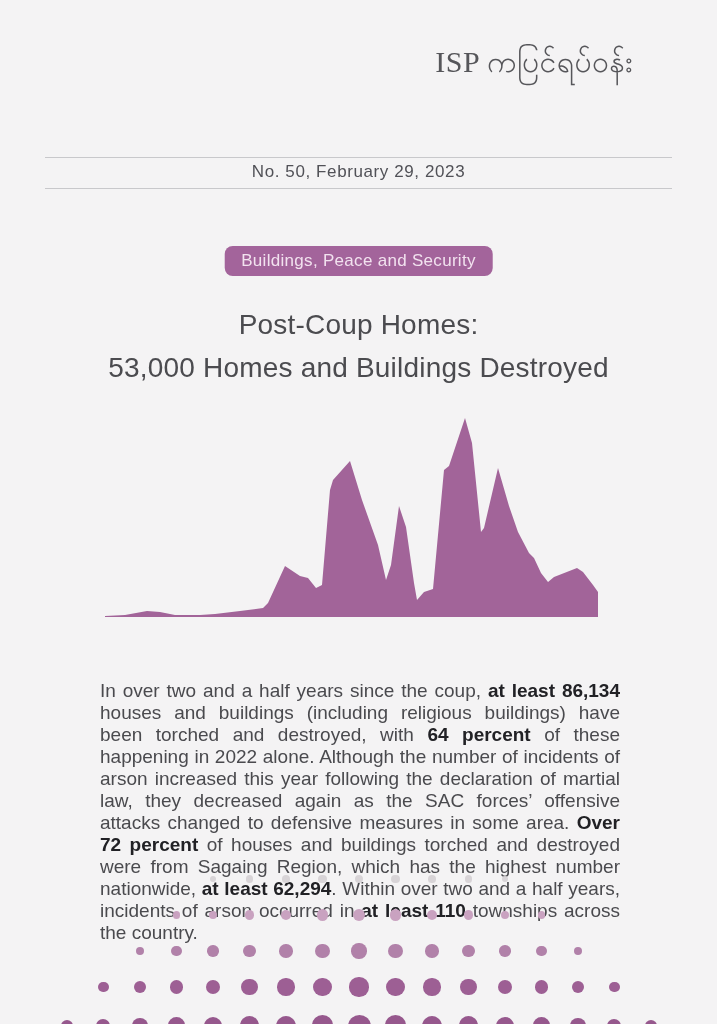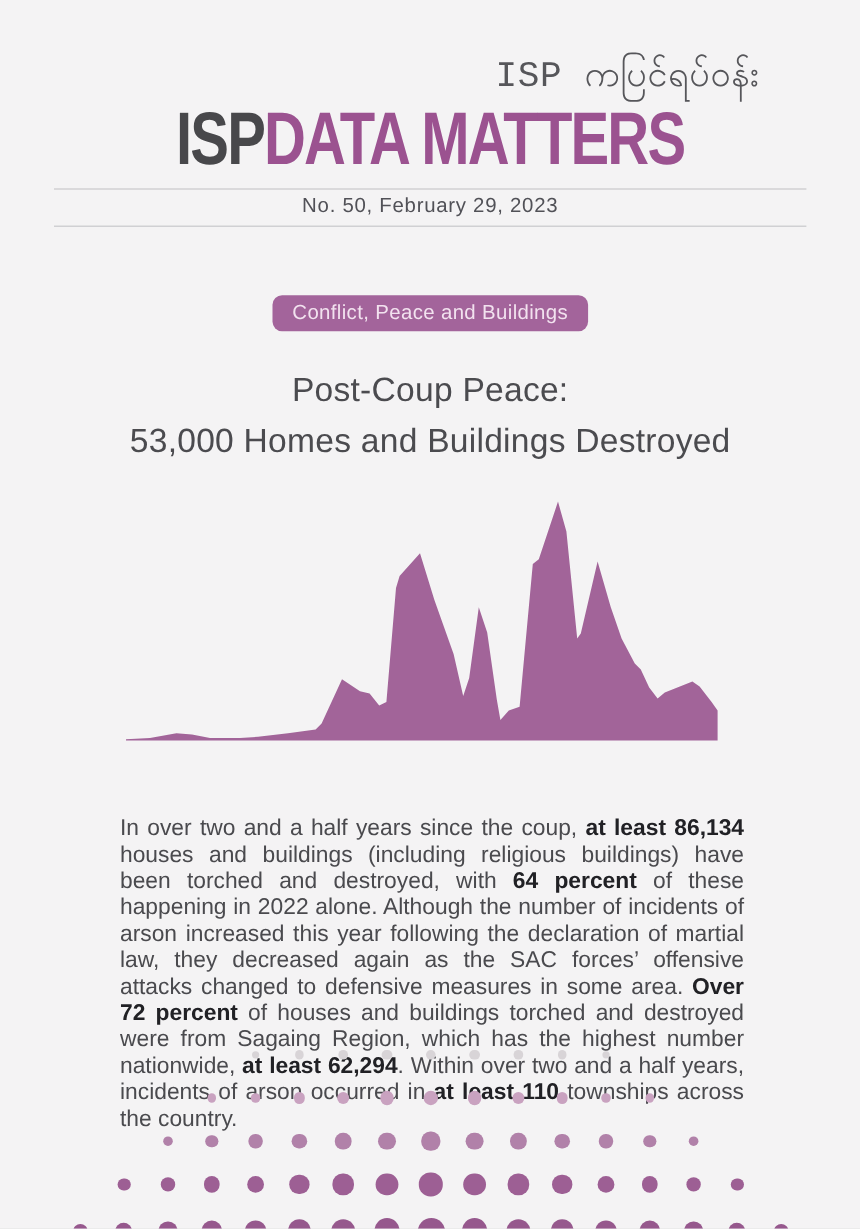--- a/index.html
+++ b/index.html
@@ -4,21 +4,21 @@
 <style>
   html,body{margin:0;padding:0;background:#dcdcde;}
   .page{
     position:relative;width:717px;height:1024px;margin:0 auto;
     background:#f4f3f4;overflow:hidden;
     font-family:"Liberation Sans",sans-serif;
   }
   .burmese-title{
     position:absolute;top:42px;right:84px;
     font-size:30px;color:#56565a;letter-spacing:0.5px;
-    font-family:Liberation Mono, monospace;
+    font-family:Liberation Serif, serif;
   }
   .masthead-title{
     position:absolute;top:86px;left:0;width:100%;
     text-align:center;font-weight:700;font-size:62px;line-height:1;
   }
   .condense{
     display:inline-block;transform:scaleX(0.78);transform-origin:50% 50%;
     letter-spacing:-2px;white-space:nowrap;
   }
   .title-isp{color:#48484b;}
@@ -47,34 +47,31 @@
   .summary-paragraph b{color:#212125;font-weight:700;}
   .dot{position:absolute;border-radius:50%;}
 </style>
 </head>
 <body>
 
 <div class="page">
 
   <div class="burmese-title">ISP ကပြင်ရပ်ဝန်း</div>
 
-  <div class="masthead-title">
-    <span class="condense"><span class="title-isp">ISP</span><span class="title-dm">DATA MATTERS</span></span>
-  </div>
 
   <div class="rule rule-top"></div>
 
   <div class="issue-line">No. 50,  February 29,  2023</div>
 
   <div class="rule rule-bottom"></div>
 
-  <div class="category-badge">Conflict, Peace and Buildings</div>
+  <div class="category-badge">Buildings, Peace and Security</div>
 
   <div class="headline">
-    <div>Post-Coup Peace:</div>
+    <div>Post-Coup Homes:</div>
     <div>53,000 Homes and Buildings Destroyed</div>
   </div>
 
   <svg class="chart" viewBox="0 0 500 210" preserveAspectRatio="none">
     <polygon points="5,205 5,204 25,203 47,199 60,200 75,203 100,203 115,202 140,199 163,196 168,191 185,154 200,164 208,166 216,176 222,173 230,78 233,68 250,49 262,88 278,133 286,168 291,153 299,94 306,115 314,171 317,188 324,180 333,177 344,58 349,54 365,6 372,31 381,120 384,116 398,56 409,94 418,120 429,141 434,146 441,161 448,170 454,165 477,156 483,160 493,173 498,180 498,205" fill="#a26499"></polygon>
   </svg>
 
   <p class="summary-paragraph"><span>In over two and a half years since the coup, </span><b>at least 86,134</b><span> houses and buildings (including religious buildings) have been torched and destroyed, with </span><b>64 percent</b><span> of these happening in 2022 alone. Although the number of incidents of arson increased this year following the declaration of martial law, they decreased again as the SAC forces’ offensive attacks changed to defensive measures in some area. </span><b>Over 72 percent</b><span> of houses and buildings torched and destroyed were from Sagaing Region, which has the highest number nationwide, </span><b>at least 62,294</b><span>. Within over two and a half years, incidents of arson occurred in </span><b>at least 110</b><span> townships across the country.</span></p>
 
   <div>

